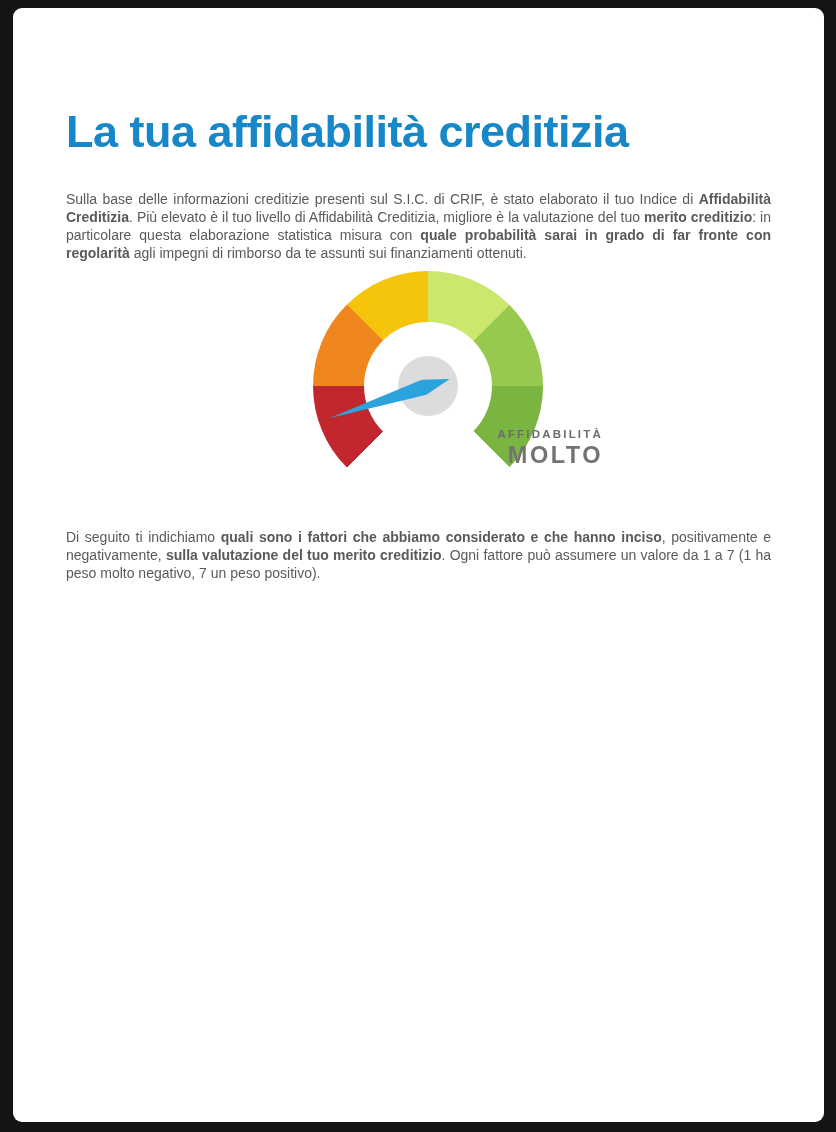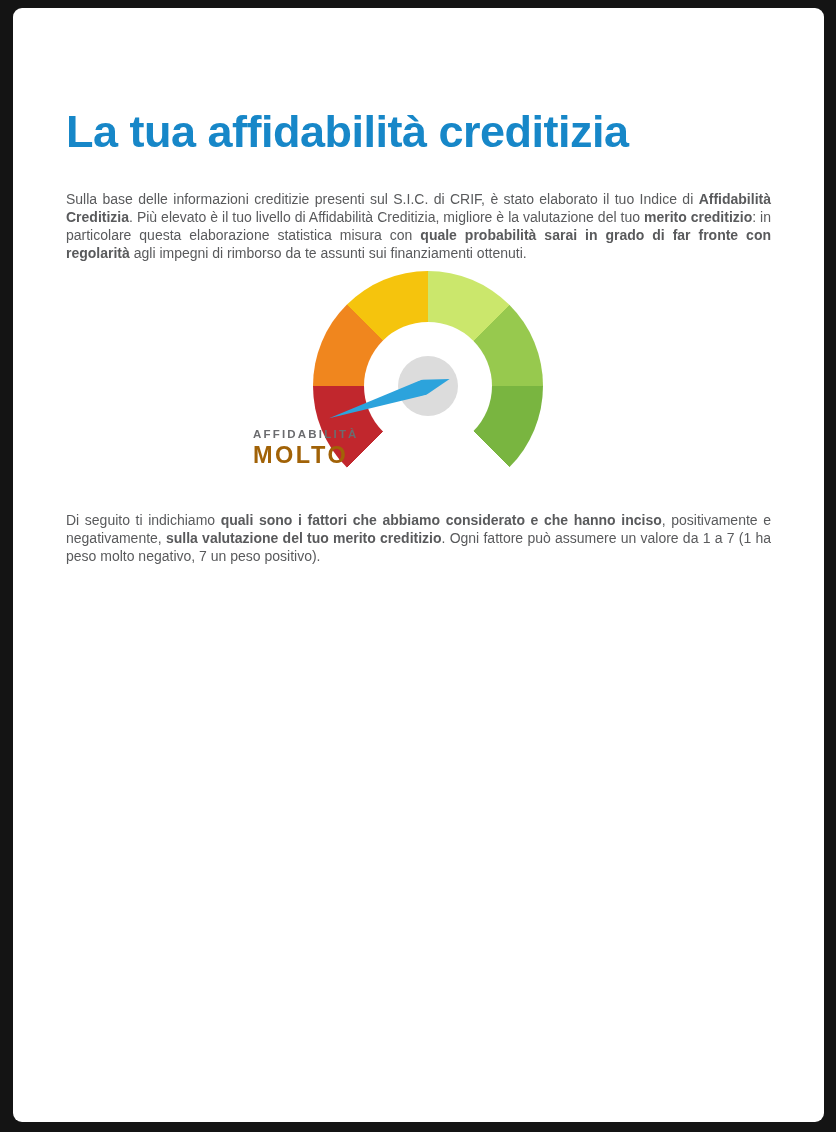--- a/index.html
+++ b/index.html
@@ -26,21 +26,21 @@
   }
   .body-paragraph{
     margin:33px 53px 0 53px;
     width:705px;
     font-size:14px;
     line-height:18px;
     text-align:justify;
     color:var(--text-color,#595A5C);
   }
   .body-paragraph b{font-weight:bold;}
-  .factors-paragraph{margin-top:10px;}
+  .factors-paragraph{margin-top:27px;}
 
   
   .gauge-wrap{
     position:relative;
     width:230px;height:230px;
     margin:9px 0 0 300px;
   }
   .gauge-ring{
     position:absolute;inset:0;
     border-radius:50%;
@@ -64,21 +64,21 @@
     width:128px;height:22px;
     left:11px;       
     top:104px;       
     clip-path:polygon(0% 50%, 78% 14%, 99% 50%, 78% 86%);
     transform-origin:81.25% 50%;
   }
   .gauge-caption{
     position:absolute;
     left:-60px;right:-60px;
     top:157px;
-    text-align:left;
+    text-align:right;
   }
   .gauge-label{
     font-size:11.5px;
     font-weight:bold;
     letter-spacing:2.2px;
     color:#6B6C6F;
   }
   .gauge-rating{
     margin-top:3px;
     font-size:23.5px;
@@ -97,21 +97,21 @@
 
   <p class="body-paragraph"><span>Sulla base delle informazioni creditizie presenti sul S.I.C. di CRIF, è stato elaborato il tuo Indice di </span><b>Affidabilità Creditizia</b><span>. Più elevato è il tuo livello di Affidabilità Creditizia, migliore è la valutazione del tuo </span><b>merito creditizio</b><span>: in particolare questa elaborazione statistica misura con </span><b>quale probabilità sarai in grado di far fronte con regolarità</b><span> agli impegni di rimborso da te assunti sui finanziamenti ottenuti.</span></p>
 
   <div class="gauge-wrap">
     <div class="gauge-ring" style="background: conic-gradient(from 225deg, rgb(193, 39, 45) 0deg, rgb(193, 39, 45) 45deg, rgb(240, 134, 30) 45deg, rgb(240, 134, 30) 90deg, rgb(245, 196, 13) 90deg, rgb(245, 196, 13) 135deg, rgb(203, 231, 108) 135deg, rgb(203, 231, 108) 180deg, rgb(151, 201, 78) 180deg, rgb(151, 201, 78) 225deg, rgb(121, 181, 64) 225deg, rgb(121, 181, 64) 270deg, transparent 270deg, transparent 360deg);"></div>
     <div class="gauge-inner"></div>
     <div class="gauge-hub" style="background: rgb(220, 220, 220);"></div>
     <div class="gauge-needle" style="background: rgb(44, 163, 220); transform: rotate(-18deg);"></div>
     <div class="gauge-caption">
       <div class="gauge-label" style="color: rgb(107, 108, 111);">AFFIDABILITÀ</div>
-      <div class="gauge-rating" style="color: #a16207;">
+      <div class="gauge-rating" style="color: #737373;">
         <div>MOLTO</div>
       </div>
     </div>
   </div>
 
   <p class="body-paragraph factors-paragraph"><span>Di seguito ti indichiamo </span><b>quali sono i fattori che abbiamo considerato e che hanno inciso</b><span>, positivamente e negativamente, </span><b>sulla valutazione del tuo merito creditizio</b><span>. Ogni fattore può assumere un valore da 1 a 7 (1 ha peso molto negativo, 7 un peso positivo).</span></p>
 
 </div>
 
 </body></html>

